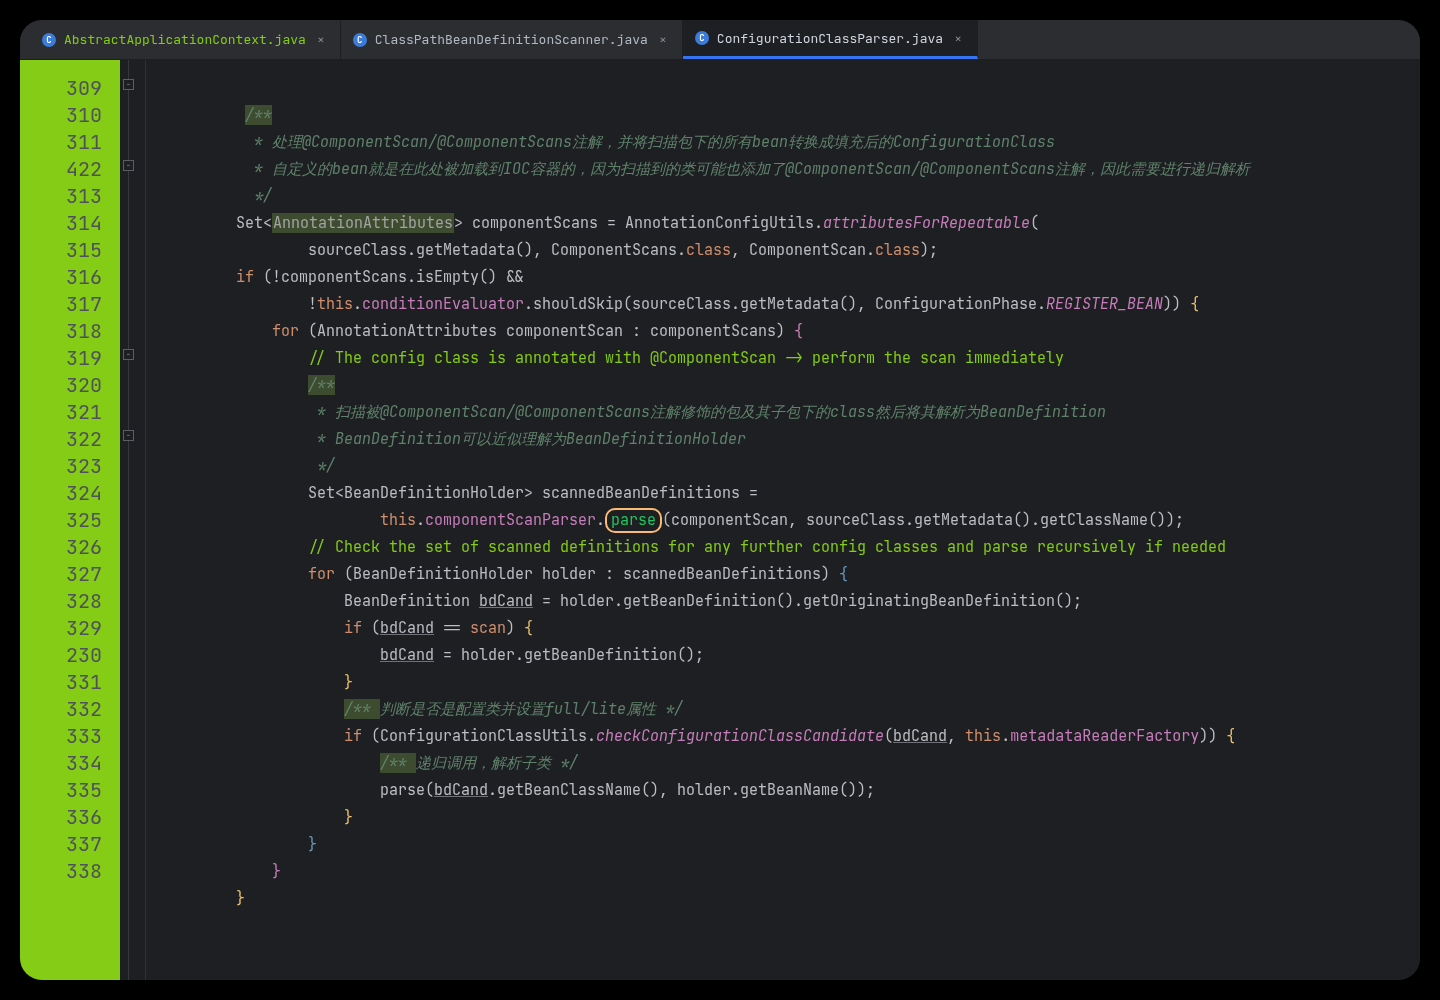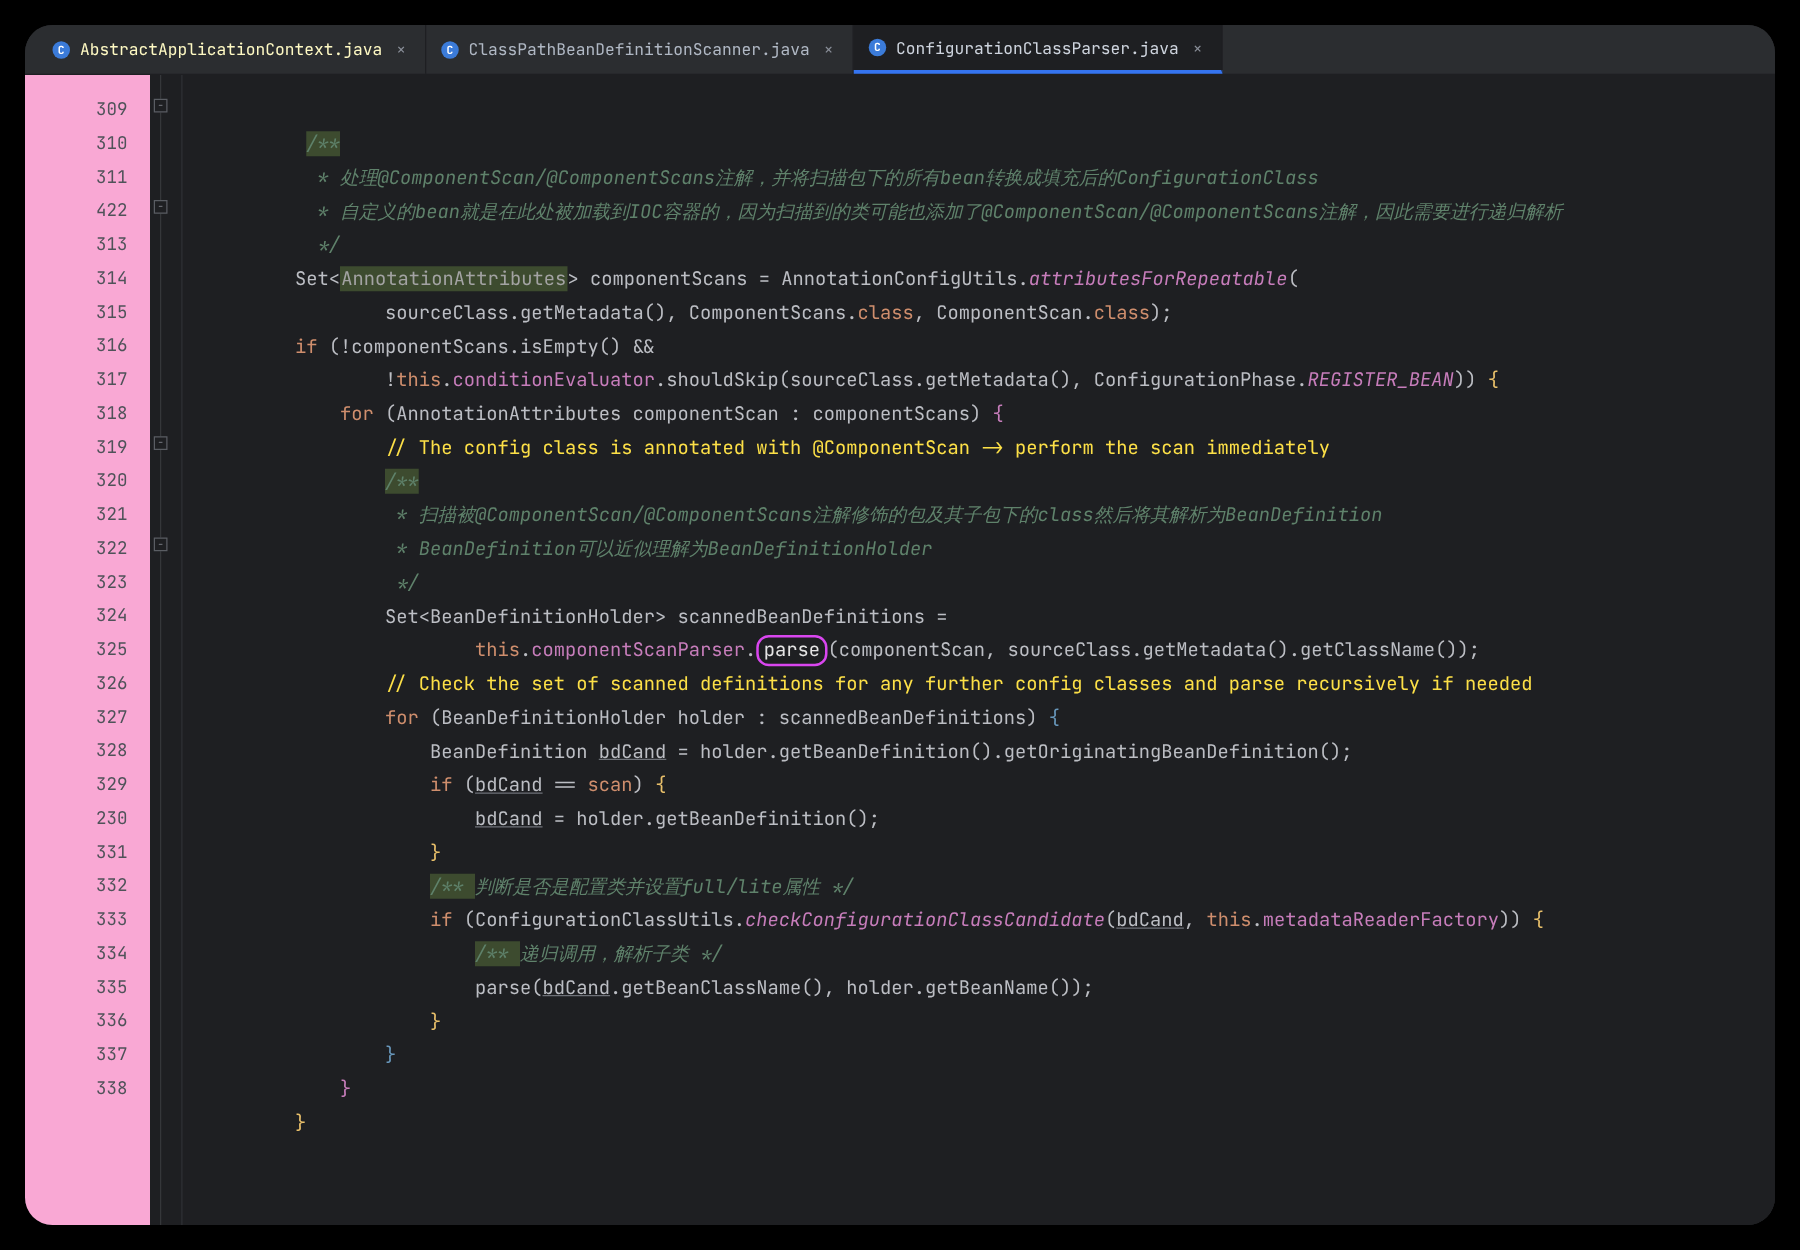--- a/index.html
+++ b/index.html
@@ -49,44 +49,44 @@
   }
   .tab .cls-icon {
     width: 14px; height: 14px; border-radius: 50%;
     background: #3b7bd9;
     color: #fff;
     font-size: 9px;
     font-weight: bold;
     display: flex;
     align-items: center; justify-content: center;
   }
-  .tab.error .tab-label { color: #fef9c3; }
+  .tab.error .tab-label { color: #84cc16; }
   .tab .close {
     width: 14px; height: 14px;
     color: #8a8f99;
     display: flex;
     align-items: center; justify-content: center;
     font-size: 13px;
   }
 
   
   .editor {
     position: absolute;
     top: 40px; left: 0; right: 0; bottom: 0;
     background: #1e1f22;
     display: flex;
   }
   .gutter {
     width: 100px;
-    background: #f9a8d4;
+    background: #84cc16;
     color: #4f5259;
     text-align: right;
     padding-right: 18px;
     padding-top: 15px;
-    font-size: 14px;
+    font-size: 20px;
     line-height: 27px;
     flex-shrink: 0;
     user-select: none;
   }
   .fold-col {
     width: 26px;
     background: #1e1f22;
     border-right: 1px solid #2e3034;
     padding-top: 15px;
     line-height: 27px;
@@ -121,37 +121,37 @@
     line-height: 27px;
     white-space: pre;
     font-size: 15px;
     color: #bcbec4;
     overflow: hidden;
   }
 
   
   .c-kw   { color: #cf8e6d; }
   .c-com  { color: #5f826b; font-style: italic; }
-  .c-linecom { color: #fde047; text-align: center; }
+  .c-linecom { color: #84cc16; text-align: center; }
   .c-type { color: #bcbec4; }
   .c-ital { color: #c77dbb; font-style: italic; }
   .c-field{ color: #c77dbb; }
   .c-const{ color: #c77dbb; font-style: italic; }
   .c-brace1{ color: #e8bf6a; }
   .c-brace2{ color: #c77dbb; }
   .c-brace3{ color: #6897bb; }
   .c-var  { color: #bcbec4; }
   .c-under{ text-decoration: underline; text-decoration-color: #6e7178; }
   .c-hi   { background: #3d4b2f; color: #a3a3a3; font-style: normal; padding: 0 1px;}
   .c-hi-grn{ background: #3d4b2f; }
   .redbox {
-    border: 2px solid #d946ef;
+    border: 2px solid #fdba74;
     border-radius: 10px;
     padding: 0 4px 1px 4px;
-    color: #e5e5e5;
+    color: #22c55e;
   }
 
   .warn-badge {
     position: absolute;
     top: 48px;
     right: 18px;
     display: flex;
     align-items: center;
     gap: 4px;
     color: #d6b35a;

